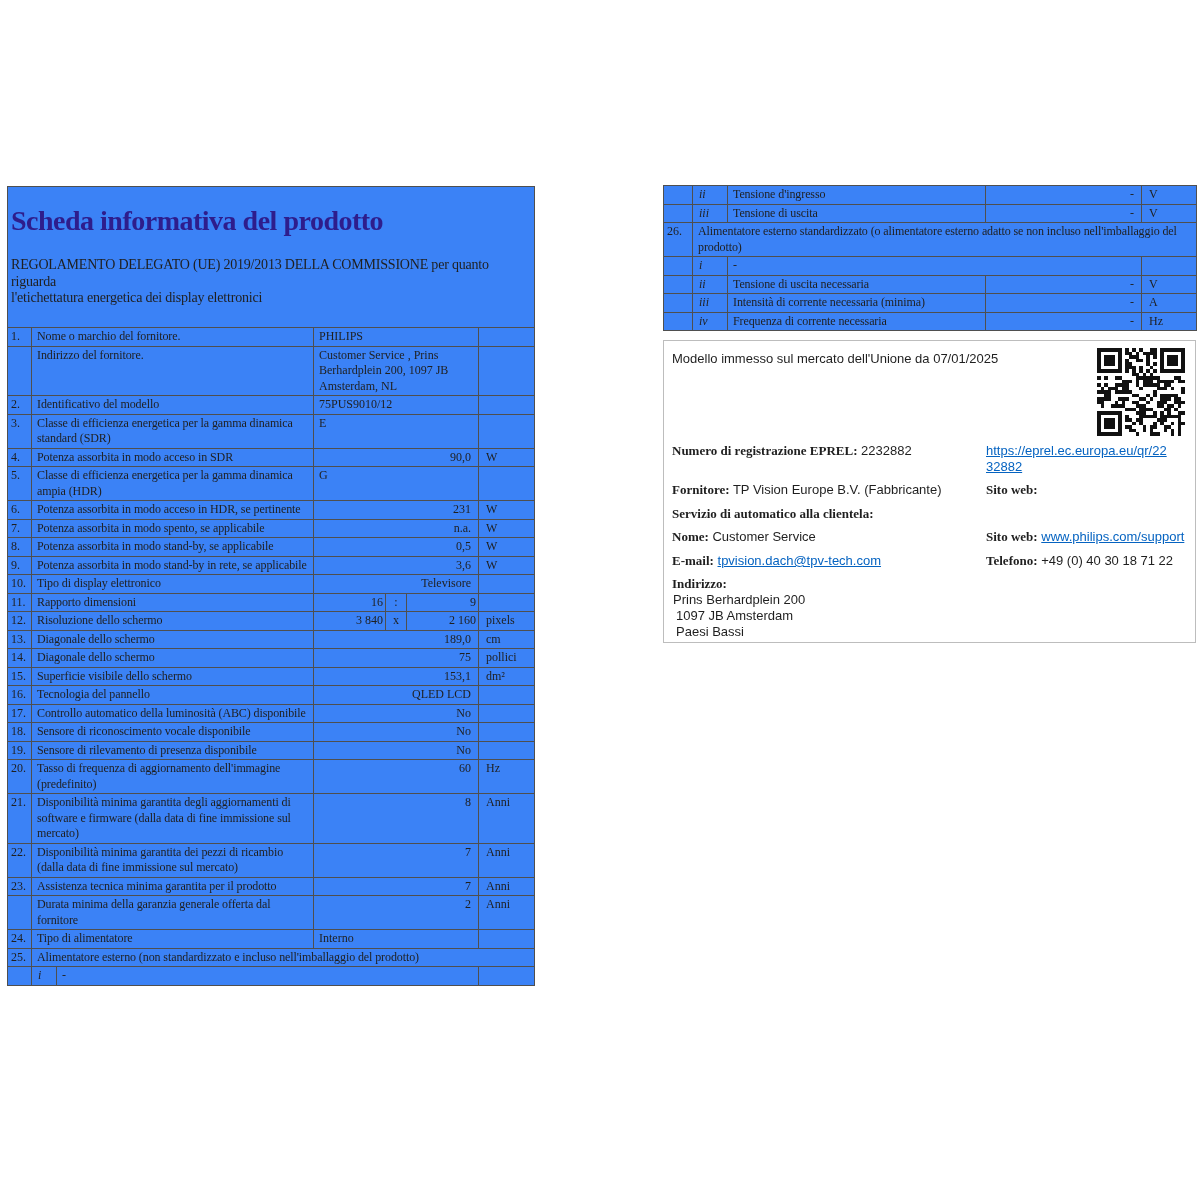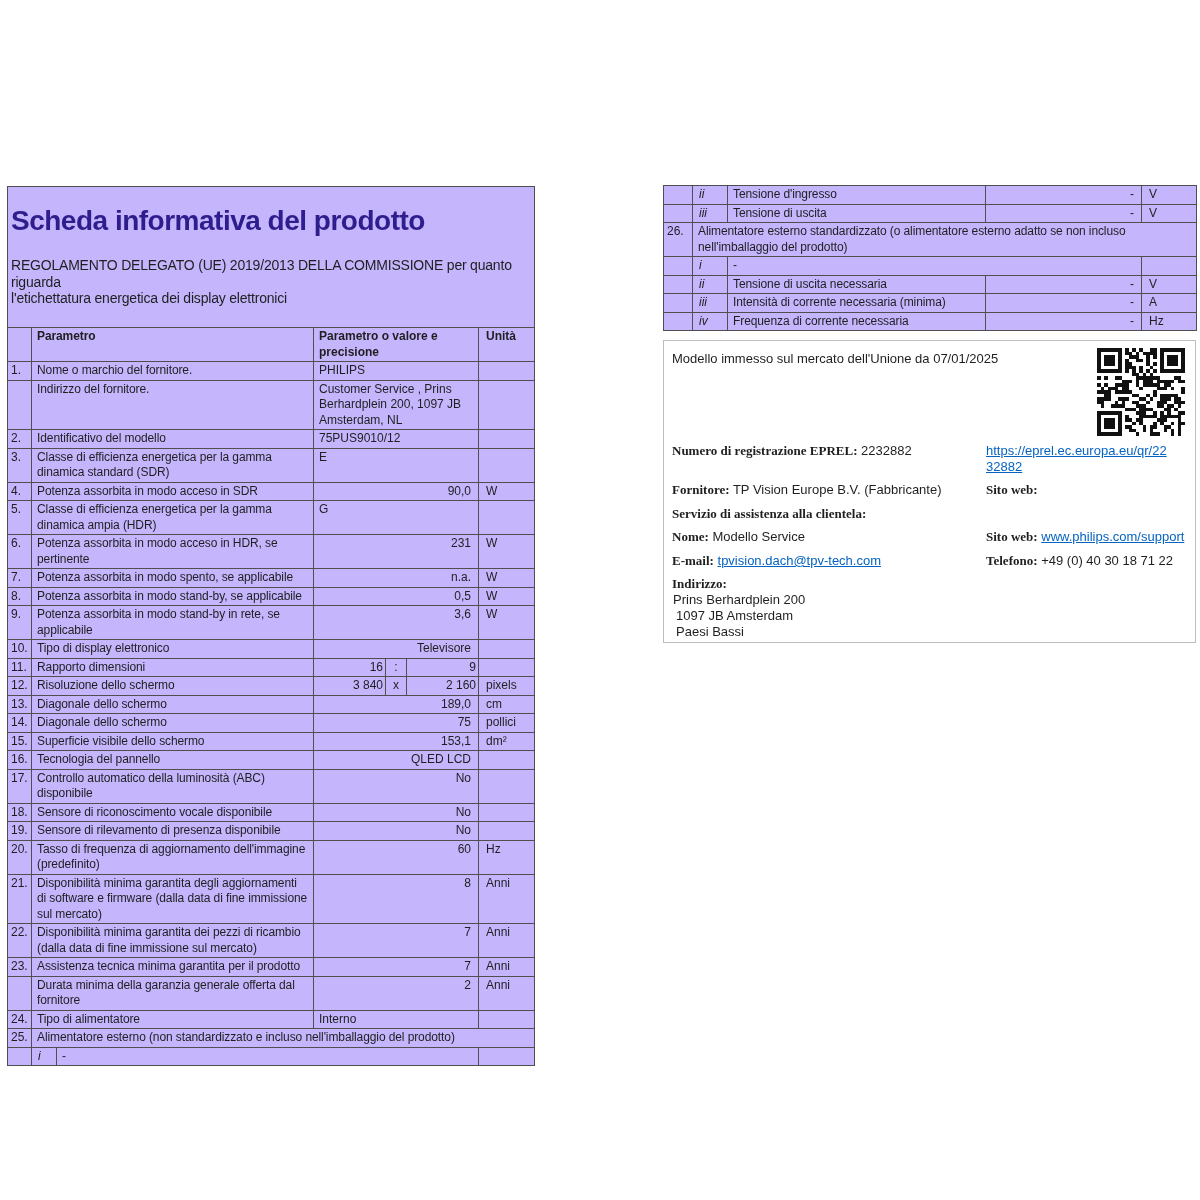--- a/index.html
+++ b/index.html
@@ -5,21 +5,21 @@
   * { margin:0; padding:0; box-sizing:border-box; }
   html,body { width:1200px; height:1200px; background:#ffffff; overflow:hidden; }
   body {
     font-family:"Liberation Sans", sans-serif;
     color:var(--text-color,#1f1f1f);
     position:relative;
   }
   .page { position:absolute; inset:0; }
 
   
-  table.ptable { border-collapse:collapse; table-layout:fixed; background:#c4b5fd; }
+  table.ptable { border-collapse:collapse; table-layout:fixed; background:#3b82f6;font-family:Liberation Serif, serif; }
   .ltable { position:absolute; left:7px;  top:186px; width:527px; }
   .rtable { position:absolute; left:663px; top:185px; width:533px; }
   .ptable td {
     border:1px solid var(--table-border,#4f4f4f);
     font-size:12px; line-height:15.5px;
     padding:1px 5px; vertical-align:top;
     white-space:pre-line; overflow-wrap:break-word;
   }
   .ptable td.num    { padding:1px 1px 1px 3px; }
   .ptable td.param  { letter-spacing:-0.1px; }
@@ -71,26 +71,20 @@
         <col style="width:165px">
         <col style="width:56px">
     </colgroup>
     <tbody>
       <tr>
         <td class="titleblock" colspan="5">
           <div class="doc-title">Scheda informativa del prodotto</div>
           <div class="doc-subtitle">REGOLAMENTO DELEGATO (UE) 2019/2013 DELLA COMMISSIONE per quanto riguarda
 l'etichettatura energetica dei display elettronici</div>
         </td>
-      </tr>
-      <tr class="head">
-        <td class="num"></td>
-        <td class="param" colspan="2">Parametro</td>
-        <td class="val al">Parametro o valore e precisione</td>
-        <td class="unit">Unità</td>
       </tr>
     <tr>
           <td class="num">1.</td>
           <td class="param" colspan="2">Nome o marchio del fornitore.</td>
           <td class="val al">PHILIPS</td>
           <td class="unit"></td>
         </tr>
         <tr>
           <td class="num"></td>
           <td class="param" colspan="2">Indirizzo del fornitore.</td>
@@ -653,27 +647,27 @@
       <div>
         <b>Fornitore:</b>
         <span>TP Vision Europe B.V. (Fabbricante)</span>
       </div>
       <div>
         <b>Sito web:</b>
       </div>
     </div>
 
     <div class="ib-abs" style="top:165px">
-      <b>Servizio di assistenza alla clientela:</b>
+      <b>Servizio di automatico alla clientela:</b>
     </div>
 
     <div class="ib-grid" style="top:188px">
       <div>
         <b>Nome:</b>
-        <span>Modello Service</span>
+        <span>Customer Service</span>
       </div>
       <div>
         <b>Sito web:</b>
         <a href="#" class="link">www.philips.com/support</a>
       </div>
     </div>
 
     <div class="ib-grid" style="top:212px">
       <div>
         <b>E-mail:</b>

